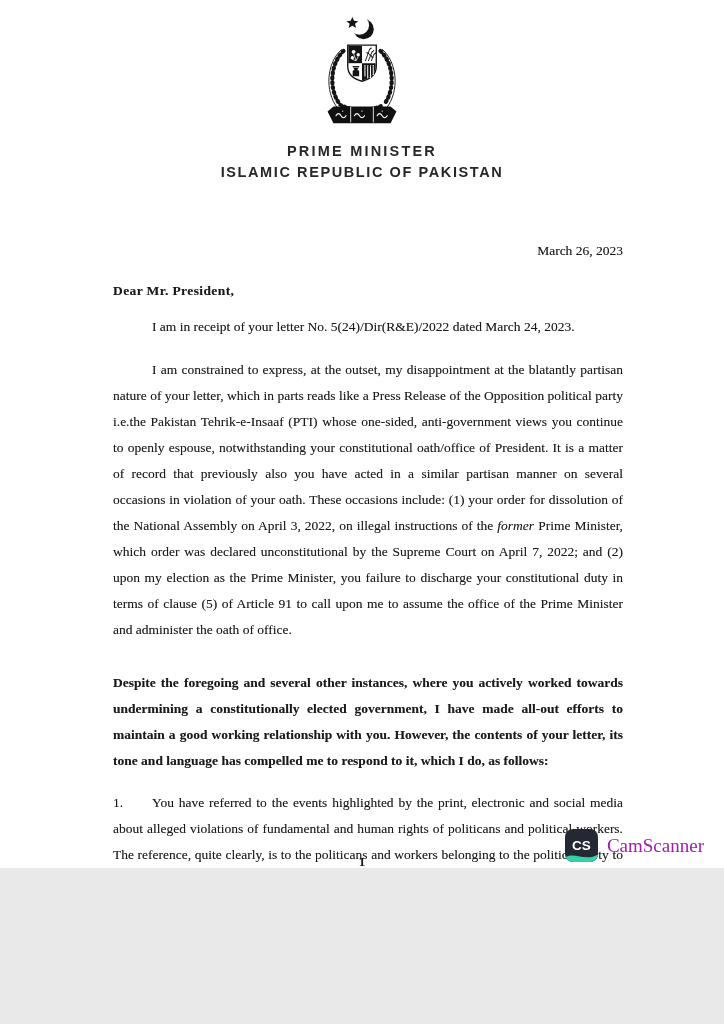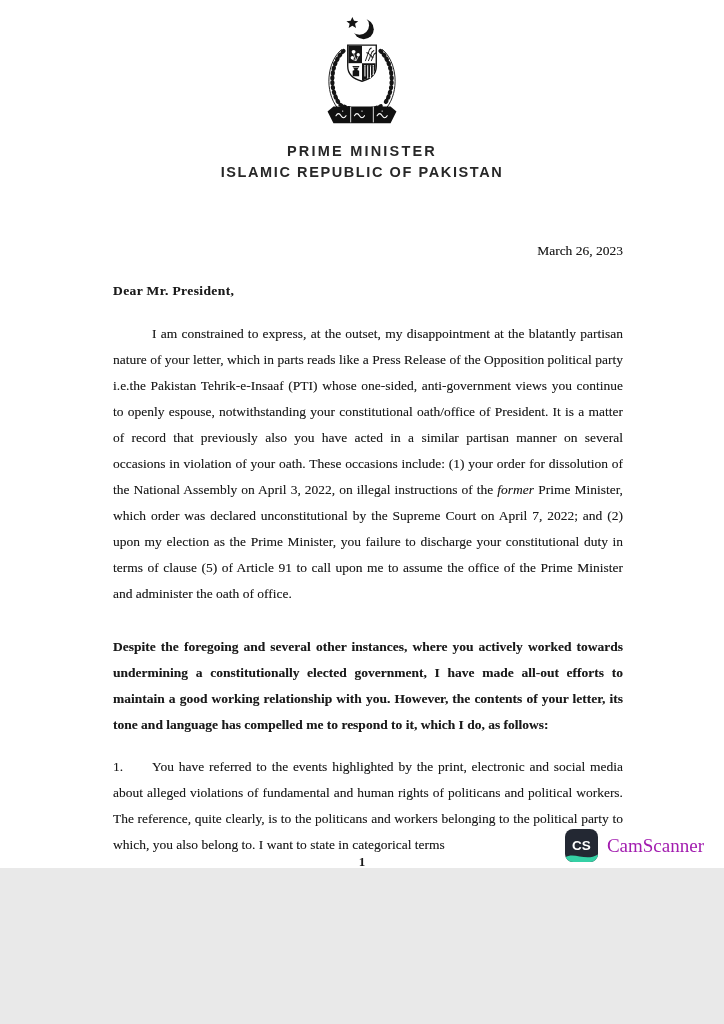--- a/index.html
+++ b/index.html
@@ -108,20 +108,21 @@
       <circle cx="50" cy="115.5" r=".8" fill="#fff"></circle>
       <circle cx="74" cy="115.5" r=".8" fill="#fff"></circle>
     </svg>
     <div class="lh-title">PRIME MINISTER</div>
     <div class="lh-sub">ISLAMIC REPUBLIC OF PAKISTAN</div>
   </div>
 
   <div class="letter-body">
     <p class="date-line">March 26, 2023</p>
     <p class="salutation">Dear Mr. President,</p>
+    <p class="receipt">I am in receipt of your letter No. 5(24)/Dir(R&amp;E)/2022 dated March 24, 2023.</p>
 
     <p class="para p1"><span>I am constrained to express, at the outset, my disappointment at the blatantly partisan nature of your letter, which in parts reads like a Press Release of the Opposition political party i.e.the Pakistan Tehrik-e-Insaaf (PTI) whose one-sided, anti-government views you continue to openly espouse, notwithstanding your constitutional oath/office of President. It is a matter of record that previously also you have acted in a similar partisan manner on several occasions in violation of your oath. These occasions include: (1) your order for dissolution of the National Assembly on April 3, 2022, on illegal instructions of the </span><span class="it">former</span><span> Prime Minister, which order was declared unconstitutional by the Supreme Court on April 7, 2022; and (2)  upon my election as the Prime Minister, you failure to discharge your constitutional duty in terms of clause (5) of Article 91 to call upon me to assume the office of the Prime Minister and administer the oath of office.</span></p>
 
     <p class="para p2">Despite the foregoing and several other instances, where you actively worked towards undermining a constitutionally elected government, I have made all-out efforts to maintain a good working relationship with you. However, the contents of your letter, its tone and language has compelled me to respond to it, which I do, as follows:</p>
 
     <p class="para p3"><span class="item-num">1.</span><span>You have referred to the events highlighted by the print, electronic and social media about alleged violations of fundamental and human rights of politicans and political workers. The reference, quite clearly, is to the politicans and workers belonging to the political party to which, you also belong to. I want to state in categorical terms</span></p>
   </div>
 
   <div class="page-number">1</div>
 

